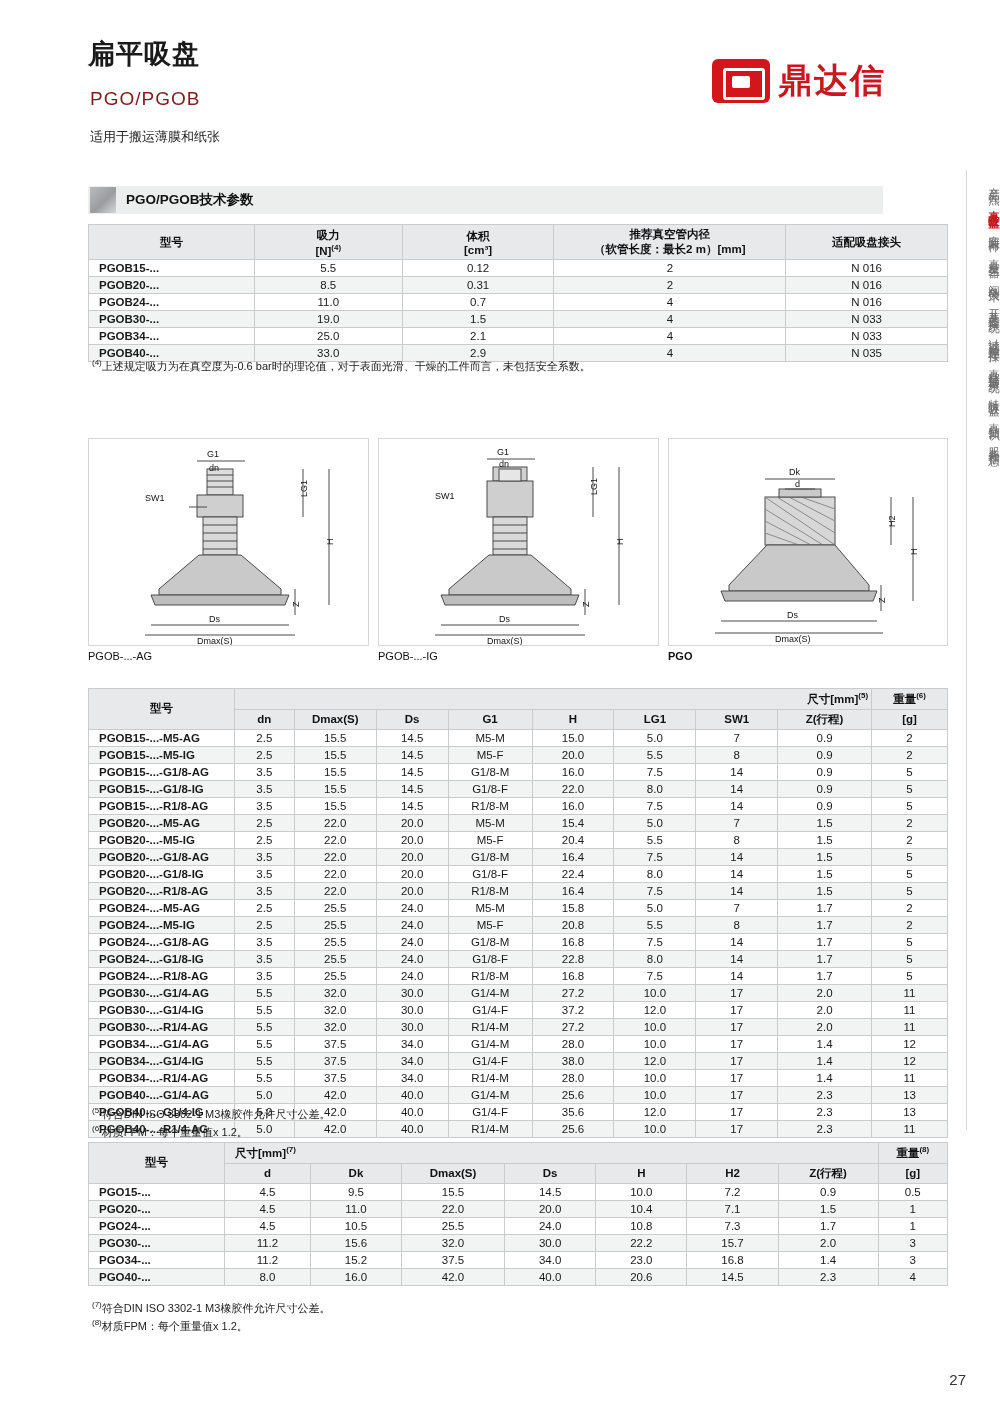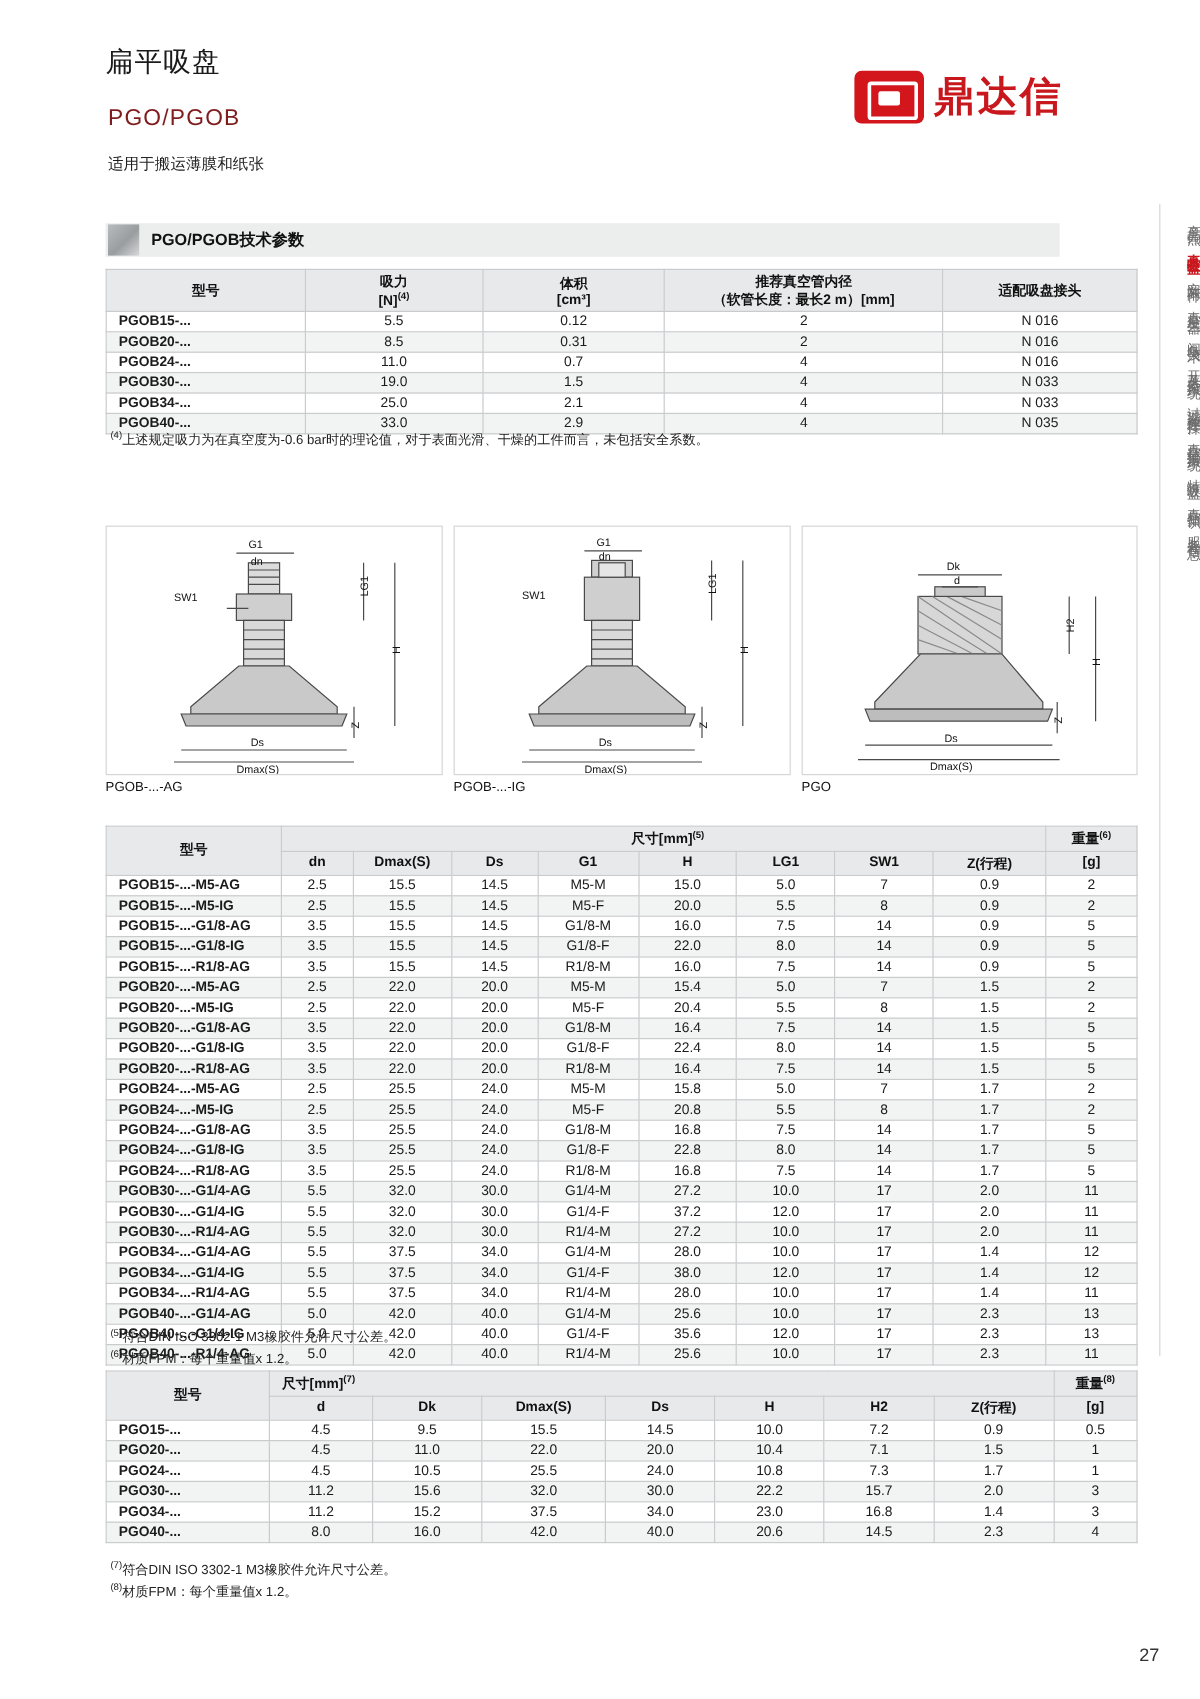--- a/index.html
+++ b/index.html
@@ -10,21 +10,21 @@
     font-family: "Liberation Sans", sans-serif;
     color: #1a1a1a;
     position: relative;
     overflow: hidden;
   }
   .page { position: relative; width: 1000px; height: 1416px; }
 
   
   .title-main {
     position: absolute; left: 88px; top: 36px;
-    font-size: 23px; font-weight: normal; letter-spacing: 1px;
+    font-size: 27px; font-weight: bold; letter-spacing: 1px;
   }
   .title-sub {
     position: absolute; left: 90px; top: 88px;
     font-size: 19px; letter-spacing: 1px; color: #7f1d1d;
   }
   .title-desc {
     position: absolute; left: 90px; top: 128px;
     font-size: 13px; color: #222;
   }
 
@@ -307,41 +307,41 @@
           <text x="120" y="36">Dk</text>
           <text x="126" y="48">d</text>
           <text x="226" y="88" transform="rotate(-90 226 88)">H2</text>
           <text x="248" y="116" transform="rotate(-90 248 116)">H</text>
           <text x="216" y="164" transform="rotate(-90 216 164)">Z</text>
           <text x="118" y="179">Ds</text>
           <text x="106" y="203">Dmax(S)</text>
         </g>
       </svg>
     </div>
-    <div class="draw-cap" style="left:580px; top:212px;">PGO</div>
+    <div class="draw-cap" style="left:580px; top:212px;font-weight:bold;">PGO</div>
   </div>
 
   <div class="tbl" style="top:688px;">
     <table style="width:860px;">
       <colgroup>
         <col style="width:146px">
           <col style="width:60px">
           <col style="width:82px">
           <col style="width:72px">
         <col style="width:84px">
           <col style="width:82px">
           <col style="width:82px">
           <col style="width:82px">
         <col style="width:94px">
           <col style="width:76px">
       </colgroup>
       <thead>
         <tr>
           <th rowspan="2"><span>型号</span></th>
-          <th colspan="8" style="text-align:center; padding-left:10px;">
+          <th colspan="8" style="text-align:right; padding-left:10px;">
             <span>尺寸[mm]</span><span class="sup">(5)</span>
           </th>
           <th>
             <span>重量</span><span class="sup">(6)</span>
           </th>
         </tr>
         <tr id="thead-b-sub">
             <th>dn</th>
             <th>Dmax(S)</th>
             <th>Ds</th>

